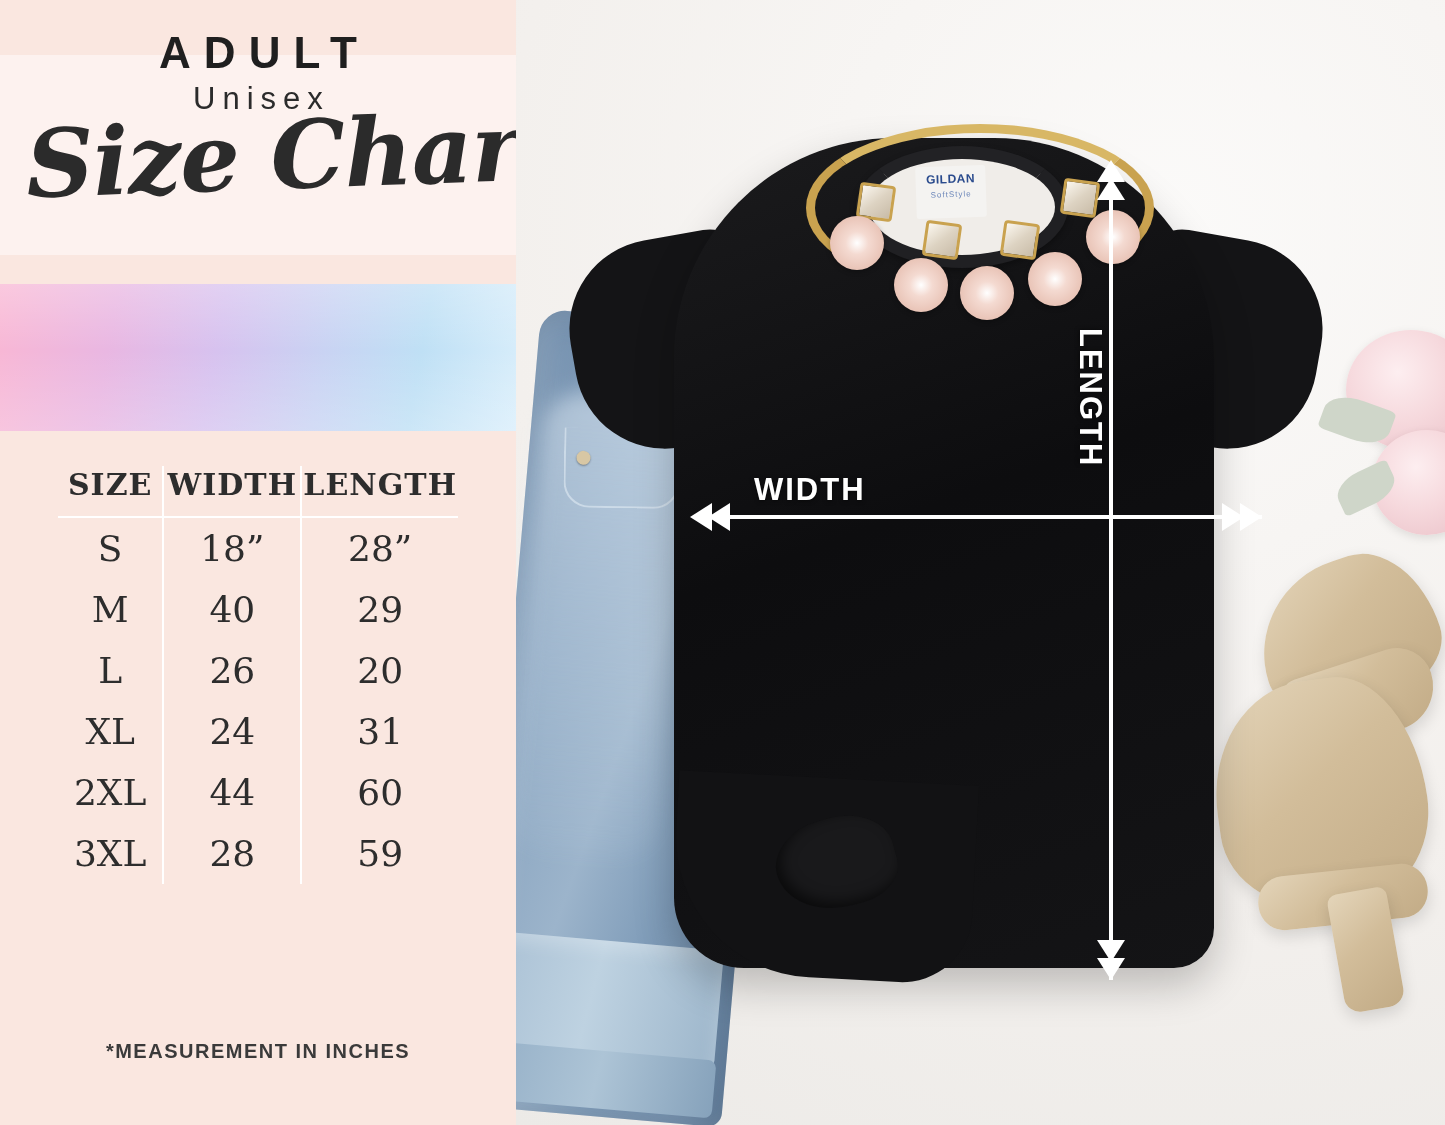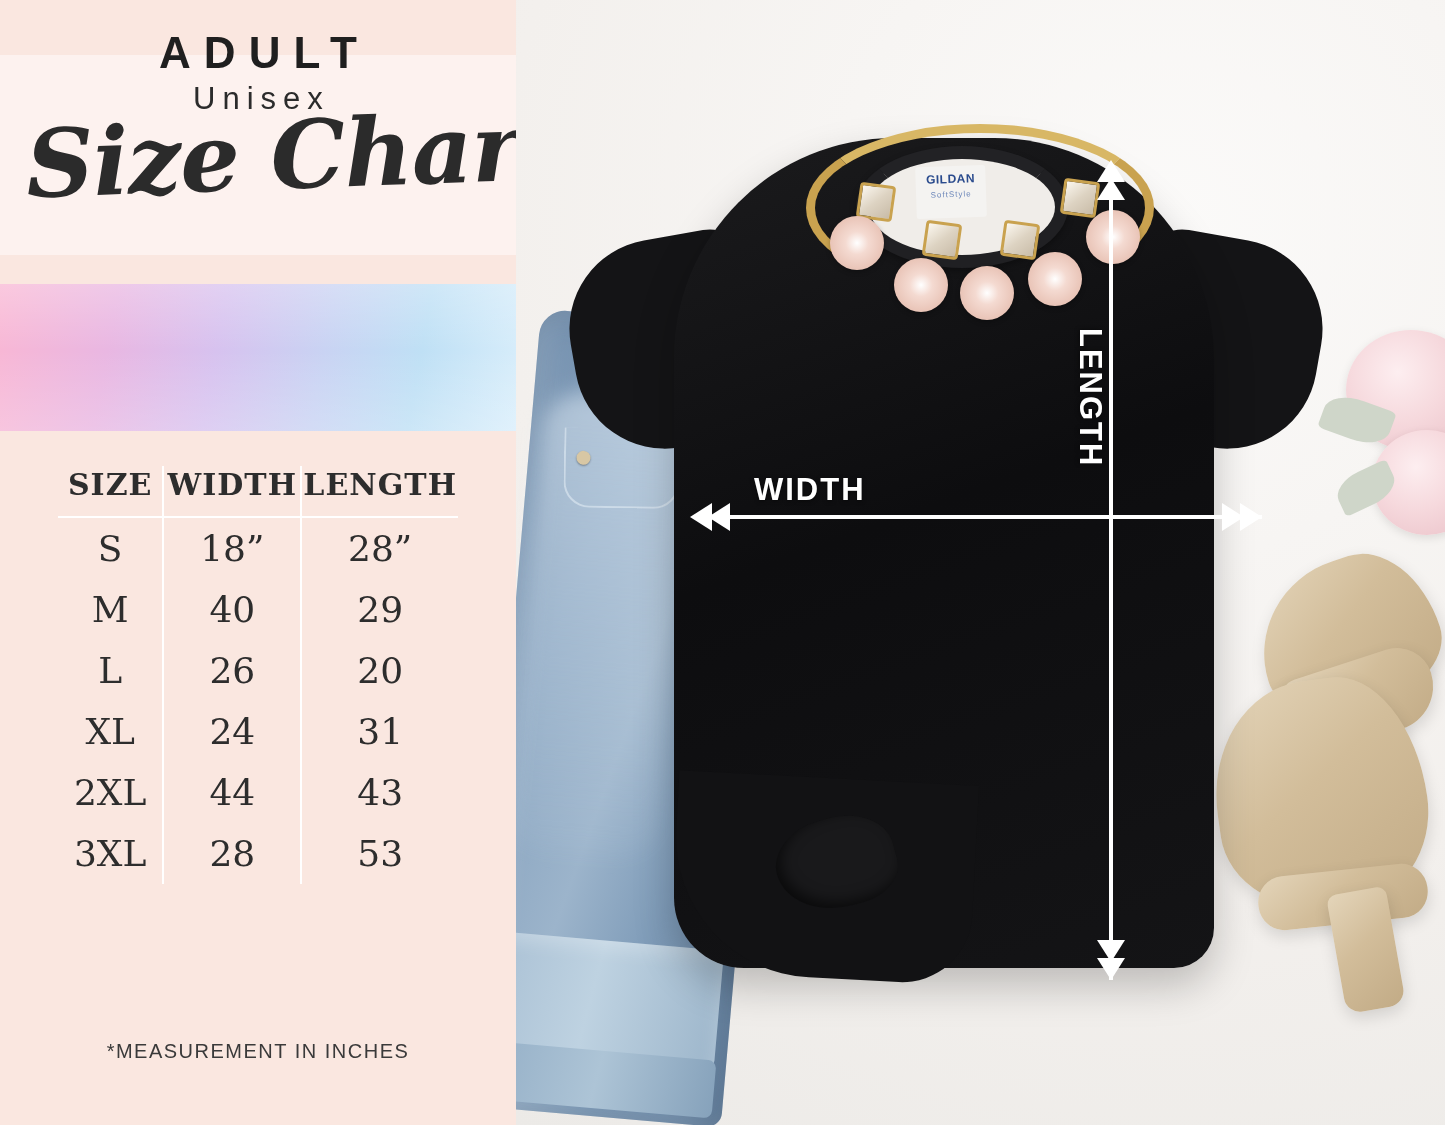--- a/index.html
+++ b/index.html
@@ -143,20 +143,21 @@
   .footnote {
     position: absolute;
     left: 0;
     top: 1040px;
     width: 516px;
     text-align: center;
     font-family: "Liberation Sans", sans-serif;
     font-size: 20px;
     letter-spacing: 1.5px;
     color: #3a3a3a;
+    font-weight: bold;
   }
 
   
   .photo {
     position: absolute;
     left: 516px;
     top: 0;
     width: 929px;
     height: 1125px;
     background: #f7f5f3;
@@ -458,26 +459,26 @@
           <td>20</td>
         </tr>
         <tr>
           <td>XL</td>
           <td>24</td>
           <td>31</td>
         </tr>
         <tr>
           <td>2XL</td>
           <td>44</td>
-          <td>43</td>
+          <td>60</td>
         </tr>
         <tr>
           <td>3XL</td>
           <td>28</td>
-          <td>53</td>
+          <td>59</td>
         </tr>
       </tbody>
     </table>
 
     <div class="footnote">*MEASUREMENT IN INCHES</div>
   </div>
 
   <div class="photo">
     <div class="photo-bg"></div>
 

